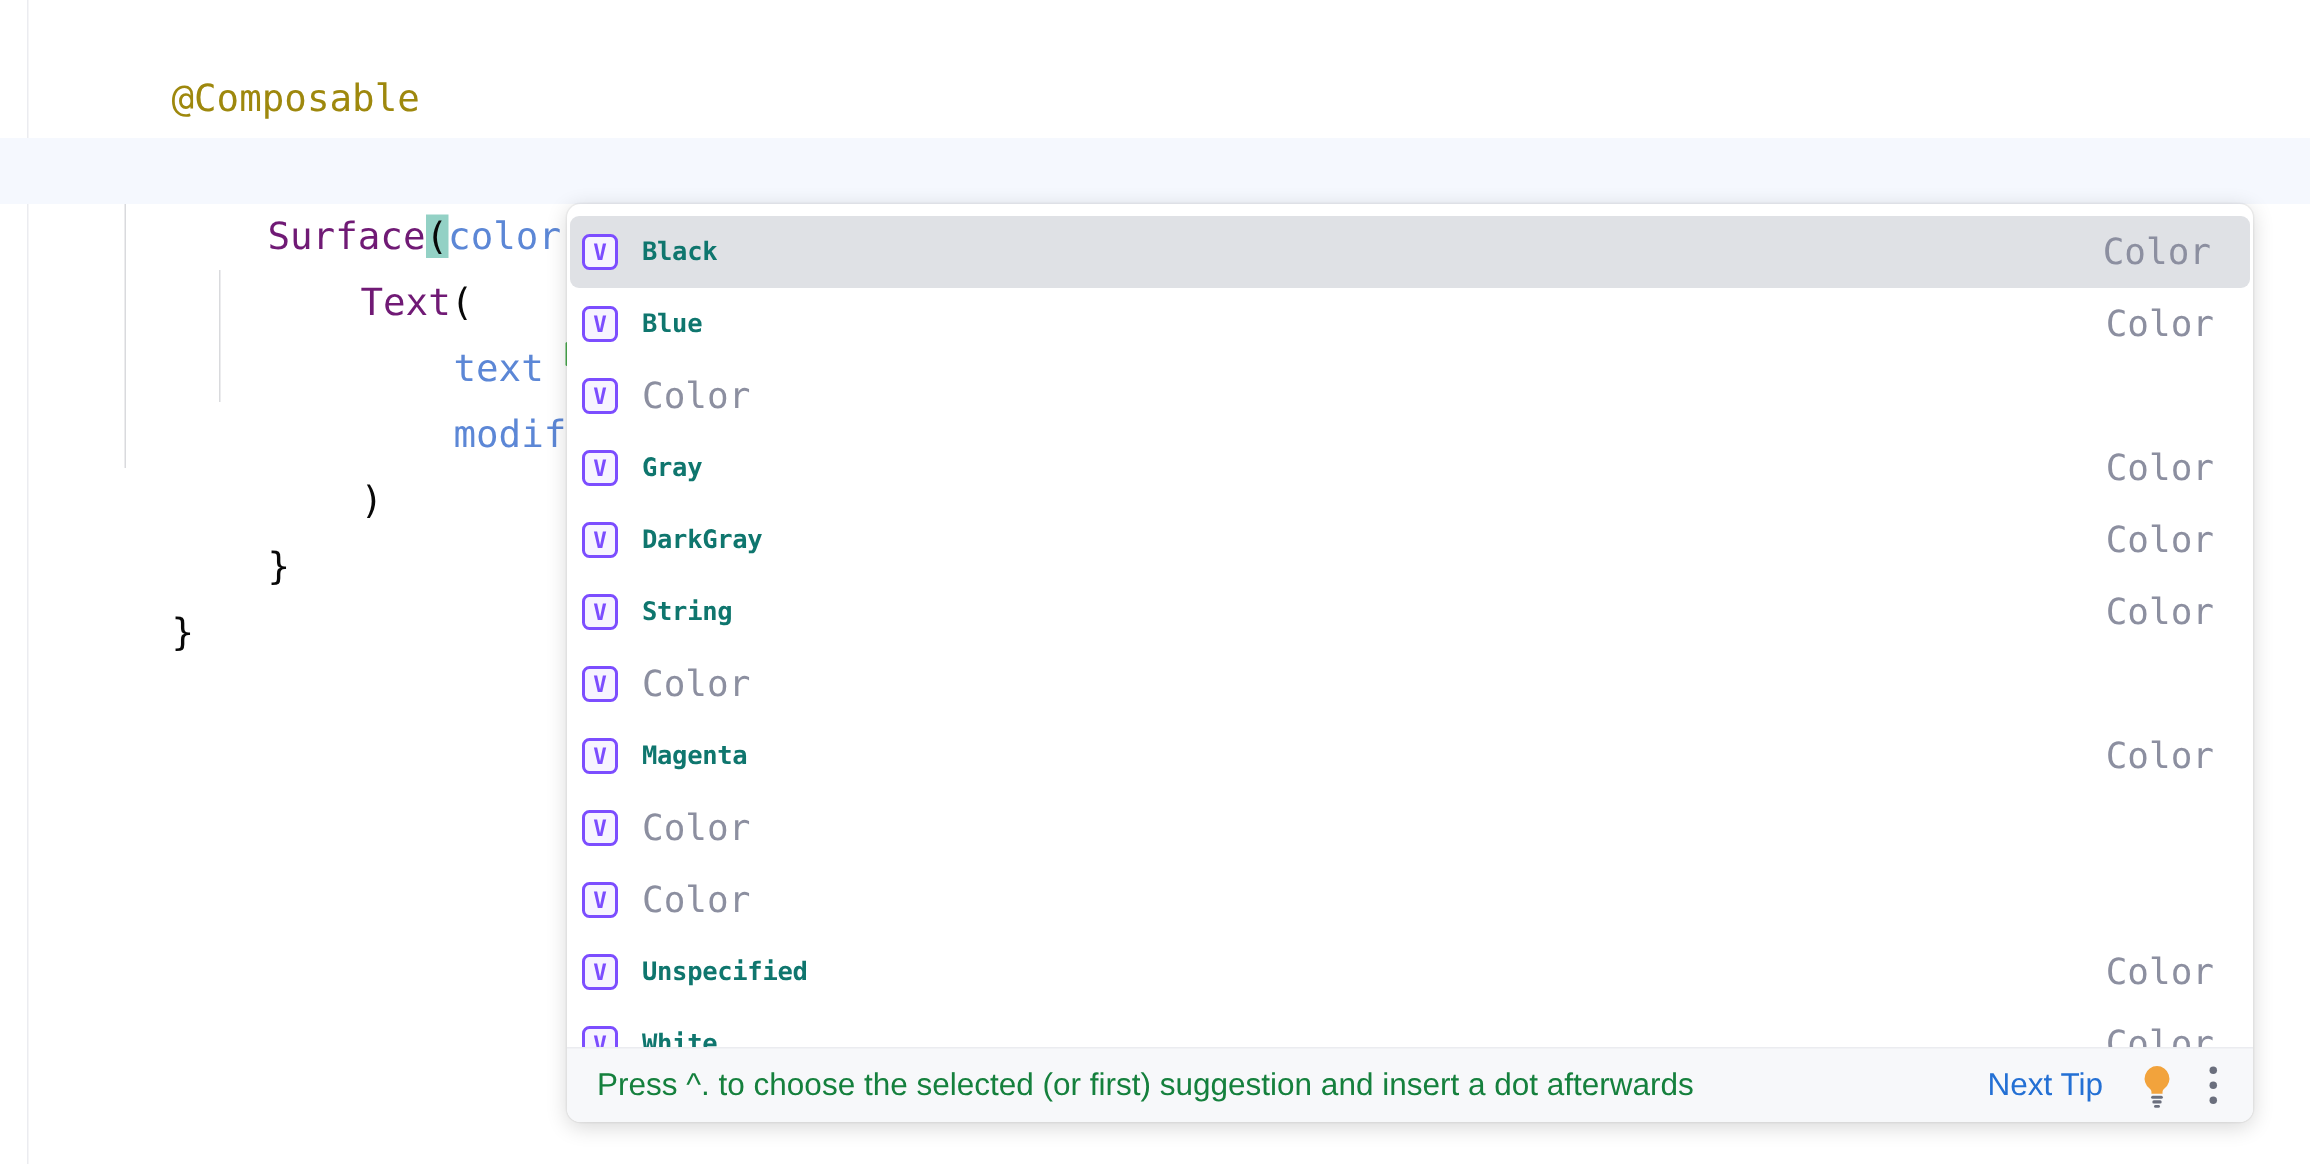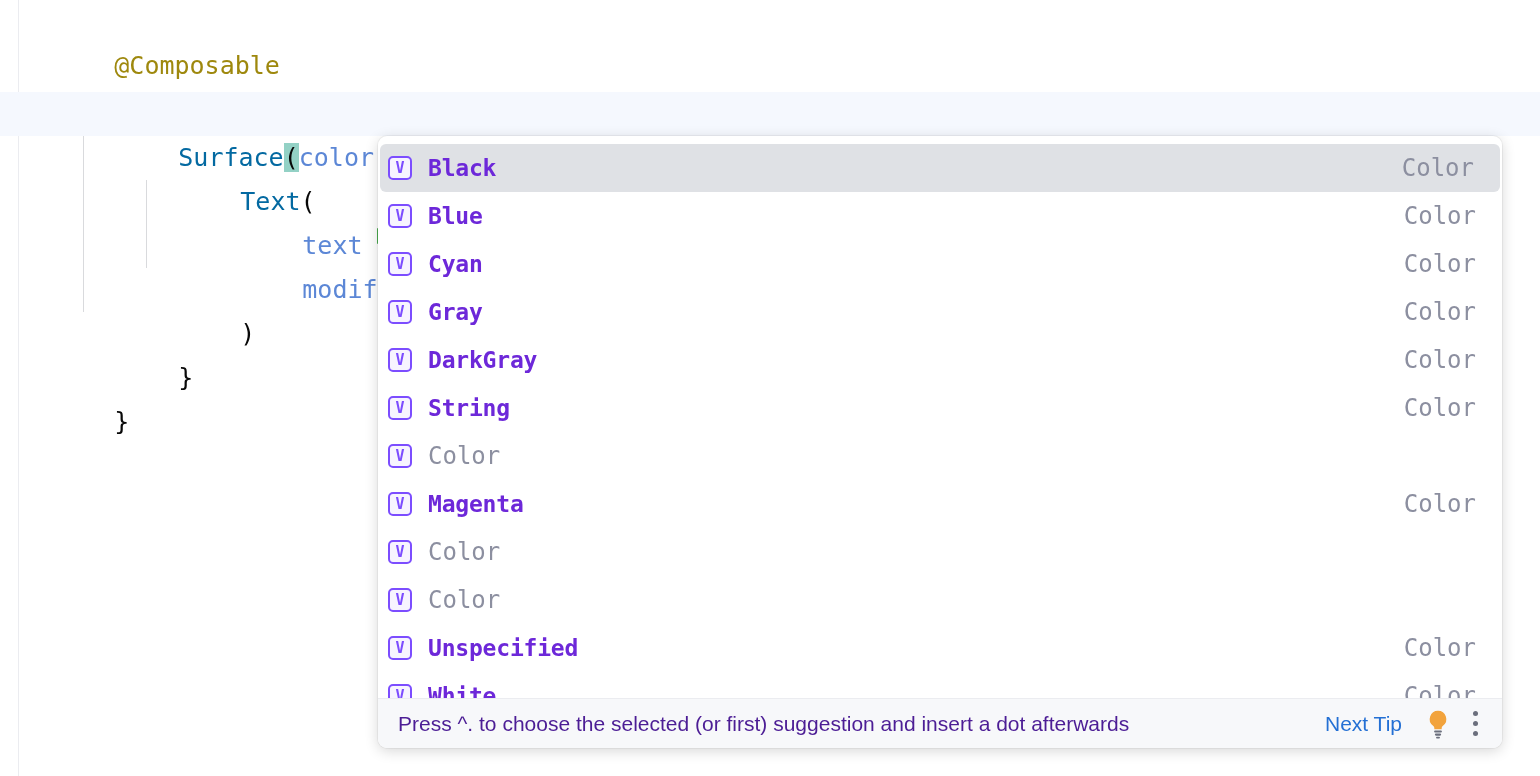--- a/index.html
+++ b/index.html
@@ -37,21 +37,21 @@
   .ln-modarg     { top: 224px; }
   .ln-closeparen { top: 268px; }
   .ln-closebrace1{ top: 312px; }
   .ln-closebrace2{ top: 356px; }
 
   .t-ann   { color: #9e880d; }
   .t-kw    { color: #0033b3; }
   .t-fname { color: #286f7a; }
   .t-plain { color: #080808; }
   .t-named { color: #5c87d6; }
-  .t-comp  { color: #0369a1; }
+  .t-comp  { color: #701a75; }
   .t-str   { color: #067d17; }
   .t-brace-hl { background: #93d1c5; }
 
   .squiggle {
     position: relative;
     text-decoration: underline wavy #f04a3f;
     text-underline-offset: 5px;
     text-decoration-thickness: 1.5px;
   }
   .caret {
@@ -109,22 +109,22 @@
     background: #f7f4ff;
     color: #7c4dff;
     font-family: "DejaVu Sans Mono", monospace;
     font-size: 15px; font-weight: 700;
     line-height: 20px; text-align: center;
     margin-right: 16px;
   }
   .row-label {
     flex: 1 1 auto;
     font-family: "DejaVu Sans Mono", monospace;
-    font-size: 23px; font-weight: 700;
-    color: #6d28d9;
+    font-size: 17px; font-weight: 700;
+    color: #0f766e;
     letter-spacing: -0.2px;
   }
   .row-type {
     flex: 0 0 auto;
     font-family: "DejaVu Sans Mono", monospace;
     font-size: 24px;
     color: #8c8fa0;
   }
 
   
@@ -133,21 +133,21 @@
     width: 1124px; height: 50px;
     background: #f7f8fa;
     border-top: 1px solid #ebecf0;
     display: flex; align-items: center;
     padding: 0 14px 0 20px;
   }
   .hint-text {
     flex: 1 1 auto;
     font-family: "Liberation Sans", sans-serif;
     font-size: 21px;
-    color: #4c1d95;
+    color: #15803d;
     white-space: nowrap;
     overflow: hidden;
   }
   .next-tip {
     flex: 0 0 auto;
     font-family: "Liberation Sans", sans-serif;
     font-size: 21px;
     color: #2470d4;
     margin-right: 22px;
     cursor: pointer;
@@ -218,21 +218,20 @@
           <span class="row-label">Black</span>
           <span class="row-type">Color</span>
         </div>
         <div class="row">
           <span class="vicon">V</span>
           <span class="row-label">Blue</span>
           <span class="row-type">Color</span>
         </div>
         <div class="row">
           <span class="vicon">V</span>
-          <span class="row-label">Cyan</span>
           <span class="row-type">Color</span>
         </div>
         <div class="row">
           <span class="vicon">V</span>
           <span class="row-label">Gray</span>
           <span class="row-type">Color</span>
         </div>
         <div class="row">
           <span class="vicon">V</span>
           <span class="row-label">DarkGray</span>

